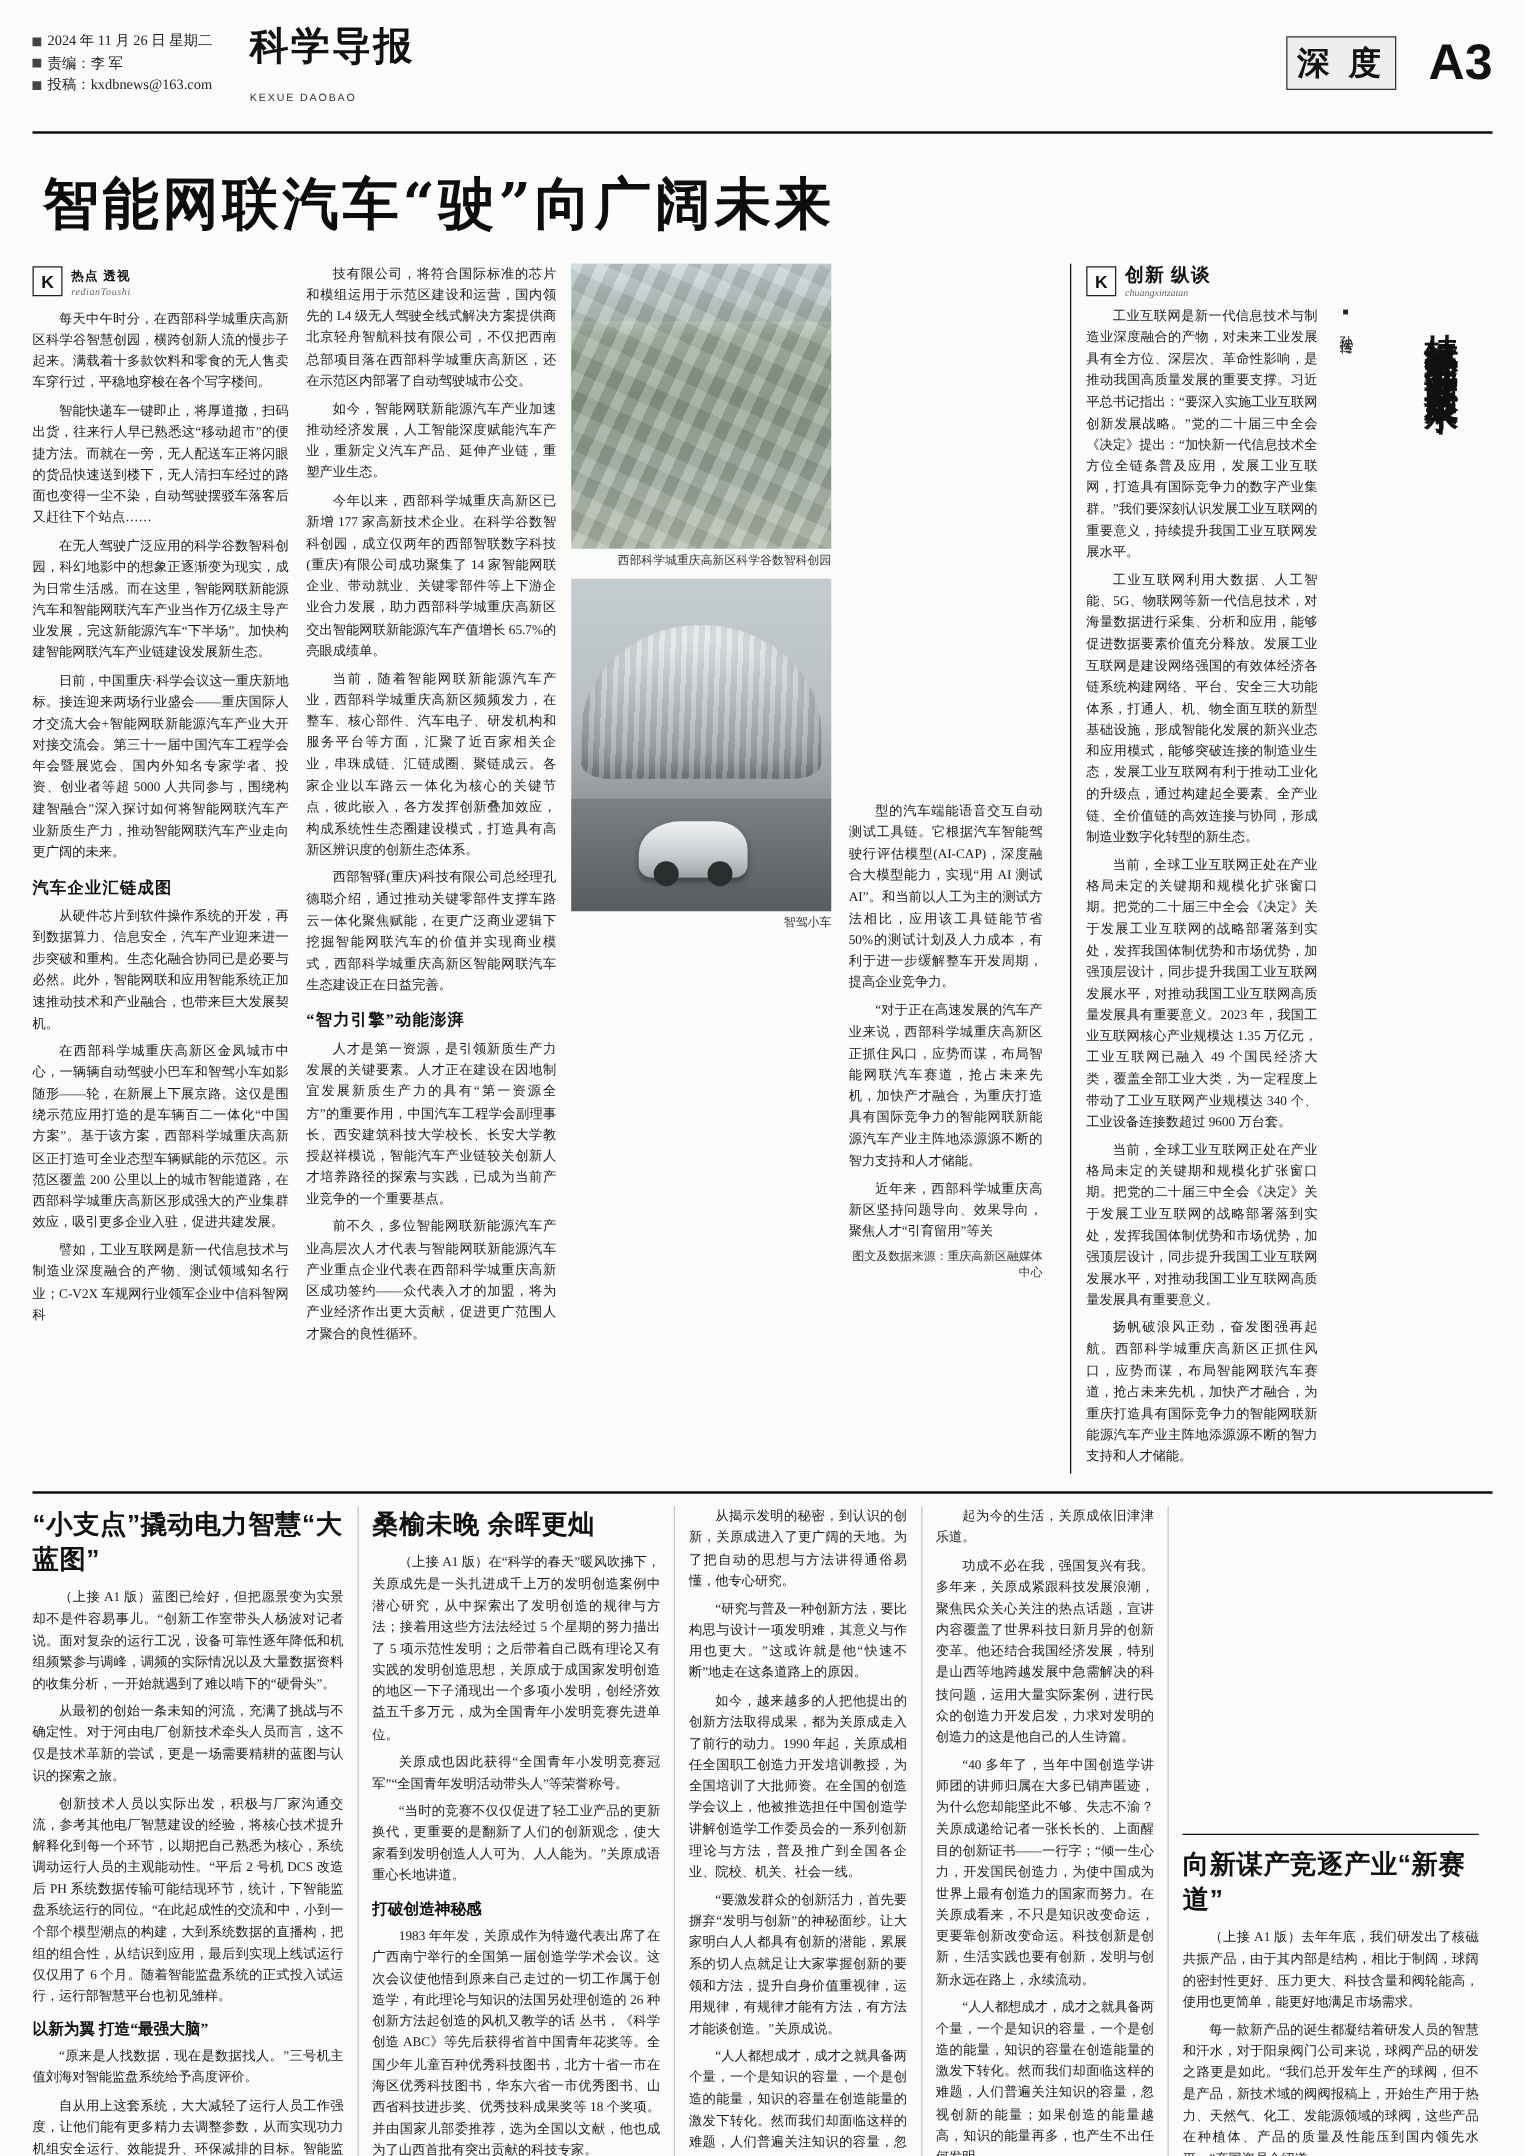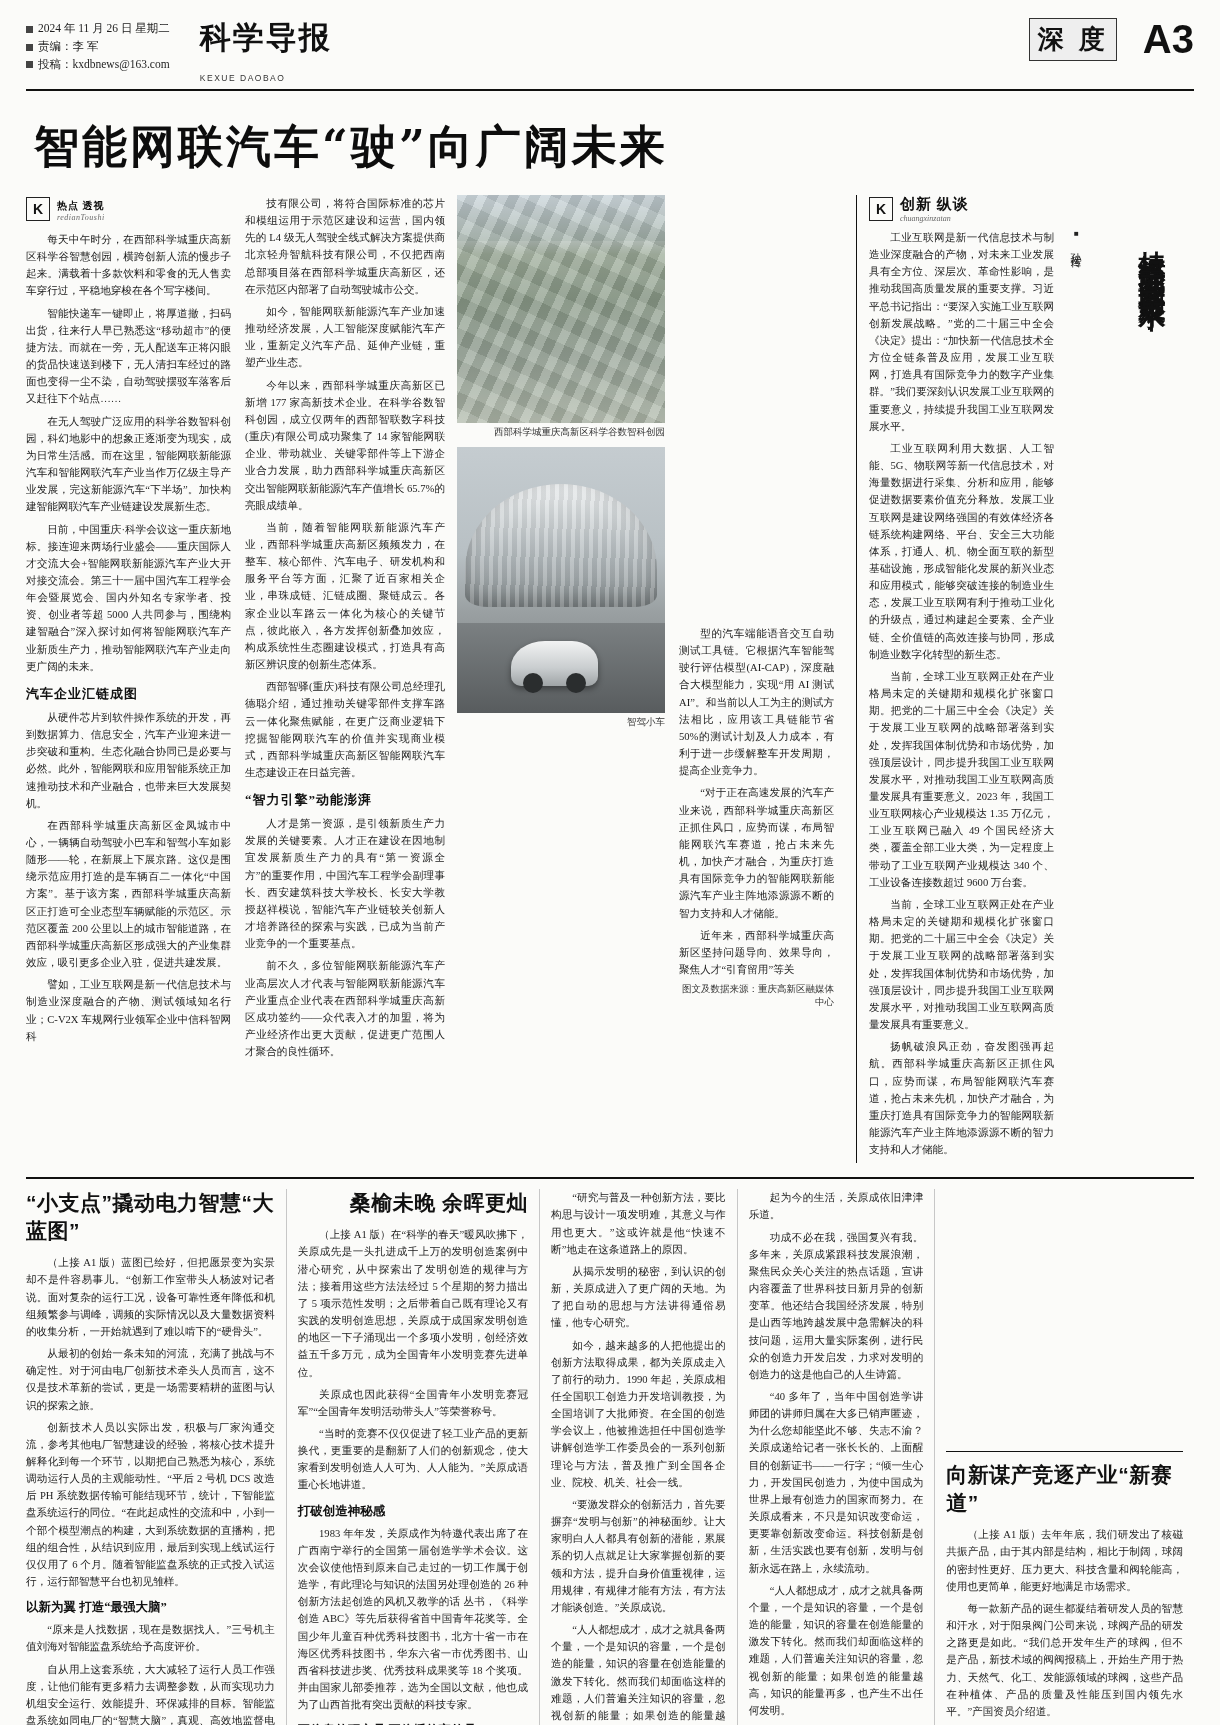--- a/index.html
+++ b/index.html
@@ -12,22 +12,22 @@
     overflow:hidden;
   }
   .page{
     position:relative;
     width:1220px;height:1725px;
     box-sizing:border-box;
     padding:18px 26px 10px 26px;
   }
   
   .masthead{
-    display:flex;align-items:flex-start;justify-content:space-between;
-    border-bottom:2px solid #111;padding-bottom:6px;
+    display:flex;align-items:center;justify-content:space-between;
+    border-bottom:2px solid #111;padding-bottom:22px;
   }
   .mh-left{font-size:11.5px;line-height:1.55;color:#222;padding-top:2px;}
   .mh-left div{white-space:nowrap;}
   .mh-left .sq:before{
     content:"";display:inline-block;width:7px;height:7px;
     background:#444;margin-right:5px;vertical-align:middle;
   }
   .mh-center{
     flex:0 0 auto;margin-left:30px;margin-top:4px;
   }
@@ -160,21 +160,21 @@
   .lcol + .lcol{border-left:1px solid #c7c7c7;}
   .c1{width:268px;}
   .c2{width:248px;}
   .c3{width:188px;}
   .c4{width:188px;}
   .c5{width:255px;border-left:1px solid #111;}
   h2.lhead{
     font-size:21px;font-weight:bold;margin:0 0 9px 0;letter-spacing:.5px;
     font-family:Liberation Sans, sans-serif;
   }
-  h2.lhead.center{text-align:right;}
+  h2.lhead.center{text-align:left;}
   h4.lsub{font-size:12.5px;font-weight:bold;margin:9px 0 5px 0;}
   .cont-note{font-size:10.6px;}
   .rule-top{border-top:1px solid #111;margin:10px 0 9px 0;}
 </style>
 </head>
 <body>
 
 <div class="page">
 
   <div class="masthead">
@@ -302,22 +302,22 @@
       </p>
       <p class="body">关原成也因此获得“全国青年小发明竞赛冠军”“全国青年发明活动带头人”等荣誉称号。</p>
       <p class="body">“当时的竞赛不仅仅促进了轻工业产品的更新换代，更重要的是翻新了人们的创新观念，使大家看到发明创造人人可为、人人能为。”关原成语重心长地讲道。</p>
       <h4 class="lsub">打破创造神秘感</h4>
       <p class="body">1983 年年发，关原成作为特邀代表出席了在广西南宁举行的全国第一届创造学学术会议。这次会议使他悟到原来自己走过的一切工作属于创造学，有此理论与知识的法国另处理创造的 26 种创新方法起创造的风机又教学的话 丛书，《科学创造 ABC》等先后获得省首中国青年花奖等。全国少年儿童百种优秀科技图书，北方十省一市在海区优秀科技图书，华东六省一市优秀图书、山西省科技进步奖、优秀技科成果奖等 18 个奖项。并由国家儿部委推荐，选为全国以文献，他也成为了山西首批有突出贡献的科技专家。</p>
       <h4 class="lsub">不停息的研究员 不停播的宣传员</h4>
 
     </div>
 
     <div class="lcol c3">
+      <p class="body">从揭示发明的秘密，到认识的创新，关原成进入了更广阔的天地。为了把自动的思想与方法讲得通俗易懂，他专心研究。</p>
       <p class="body">“研究与普及一种创新方法，要比构思与设计一项发明难，其意义与作用也更大。”这或许就是他“快速不断”地走在这条道路上的原因。</p>
-      <p class="body">从揭示发明的秘密，到认识的创新，关原成进入了更广阔的天地。为了把自动的思想与方法讲得通俗易懂，他专心研究。</p>
       <p class="body">如今，越来越多的人把他提出的创新方法取得成果，都为关原成走入了前行的动力。1990 年起，关原成相任全国职工创造力开发培训教授，为全国培训了大批师资。在全国的创造学会议上，他被推选担任中国创造学讲解创造学工作委员会的一系列创新理论与方法，普及推广到全国各企业、院校、机关、社会一线。</p>
       <p class="body">“要激发群众的创新活力，首先要摒弃“发明与创新”的神秘面纱。让大家明白人人都具有创新的潜能，累展系的切人点就足让大家掌握创新的要领和方法，提升自身价值重视律，运用规律，有规律才能有方法，有方法才能谈创造。”关原成说。</p>
       <p class="body">“人人都想成才，成才之就具备两个量，一个是知识的容量，一个是创造的能量，知识的容量在创造能量的激发下转化。然而我们却面临这样的难题，人们普遍关注知识的容量，忽视创新的能量；如果创造的能量越高，知识的能量再多，也产生不出任何发明，这个现象对于社会，尤其是教育界的高度重视。多年发明创造的生涯帮助他从零的感受就是创造神奇的以使人延年益寿、创造性劳动是一种最愉快的生活方式。</p>
 
     </div>
 
     <div class="lcol c4">
       <p class="body">起为今的生活，关原成依旧津津乐道。</p>
       <p class="body">功成不必在我，强国复兴有我。多年来，关原成紧跟科技发展浪潮，聚焦民众关心关注的热点话题，宣讲内容覆盖了世界科技日新月异的创新变革。他还结合我国经济发展，特别是山西等地跨越发展中急需解决的科技问题，运用大量实际案例，进行民众的创造力开发启发，力求对发明的创造力的这是他自己的人生诗篇。</p>
       <p class="body">“40 多年了，当年中国创造学讲师团的讲师归属在大多已销声匿迹，为什么您却能坚此不够、失志不渝？关原成递给记者一张长长的、上面醒目的创新证书——一行字；“倾一生心力，开发国民创造力，为使中国成为世界上最有创造力的国家而努力。在关原成看来，不只是知识改变命运，更要靠创新改变命运。科技创新是创新，生活实践也要有创新，发明与创新永远在路上，永续流动。</p>

